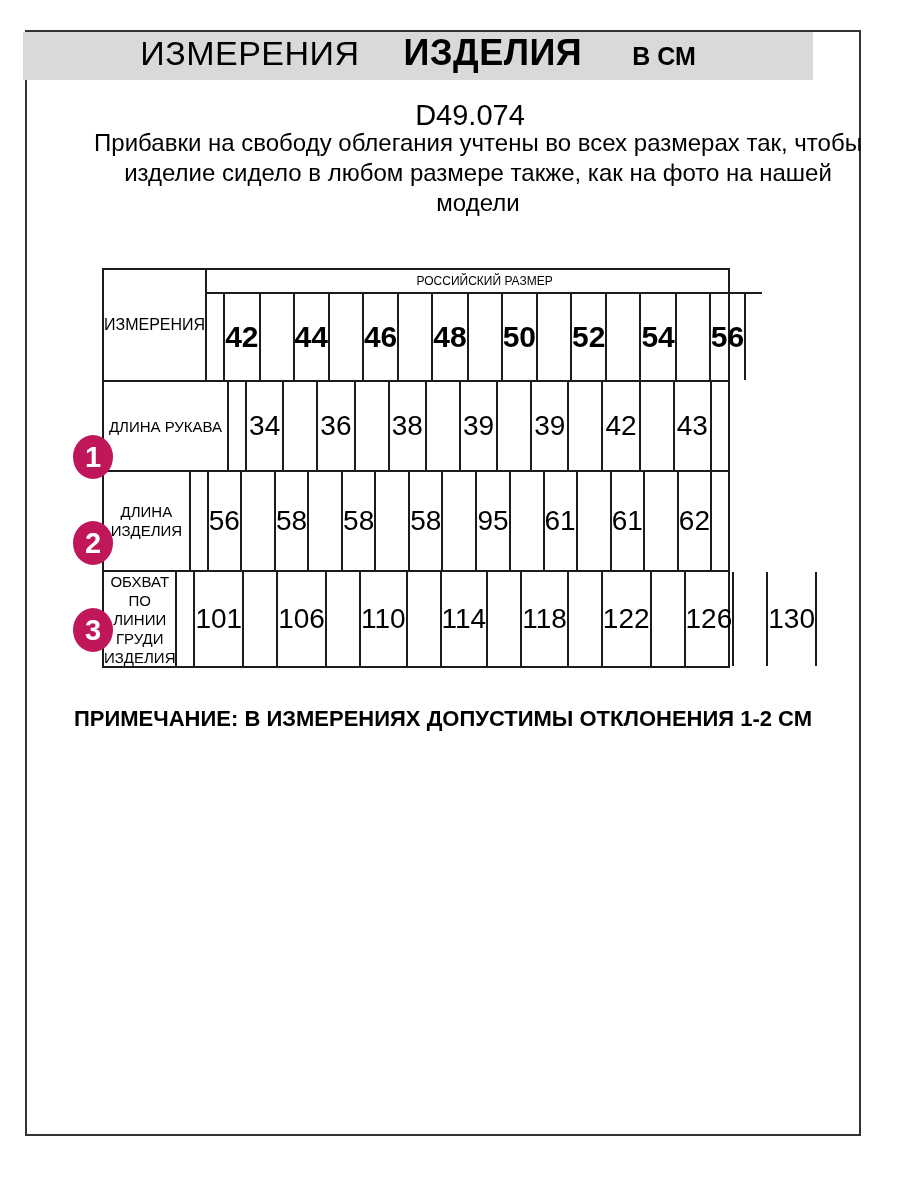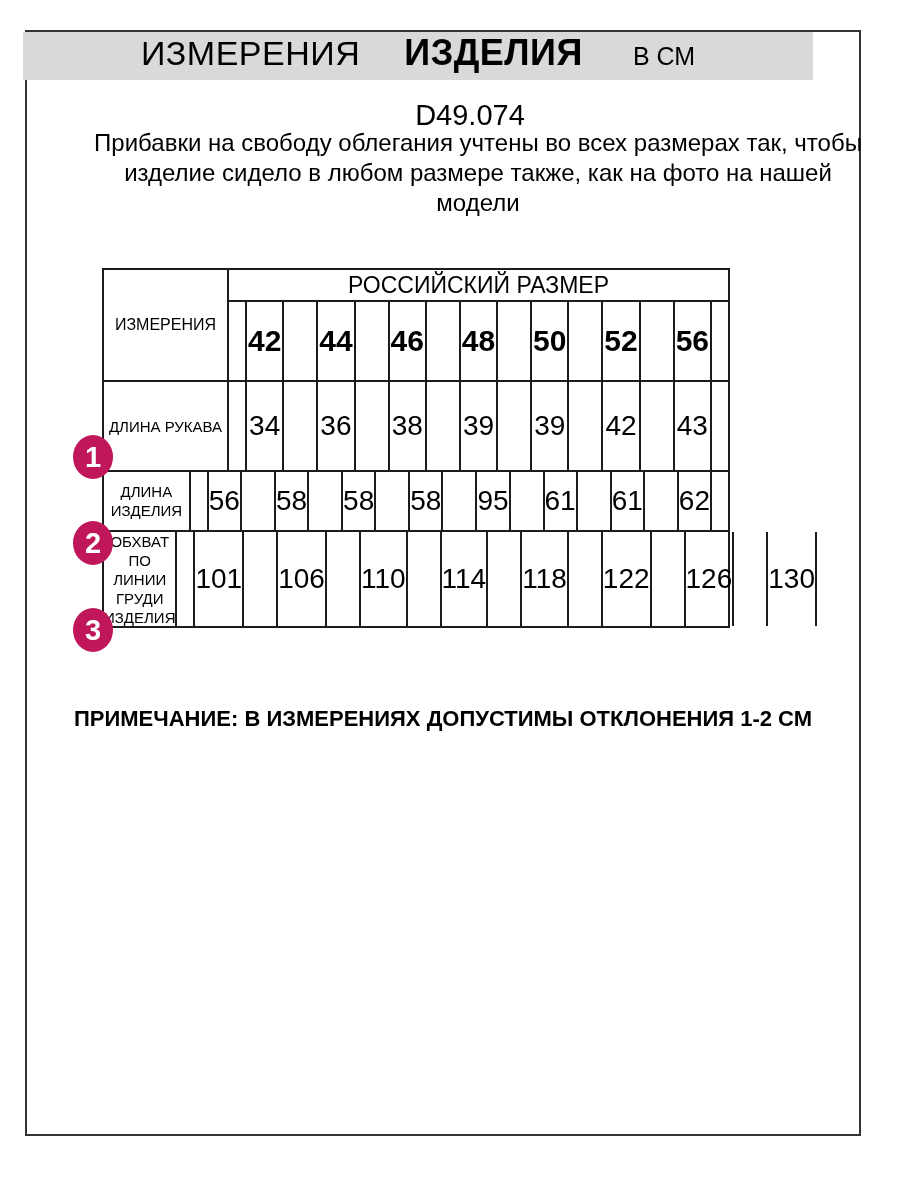--- a/index.html
+++ b/index.html
@@ -6,41 +6,41 @@
   html,body { background:#ffffff; }
   body { font-family:"Liberation Sans", sans-serif; color:#000; }
   .canvas { position:relative; width:924px; height:1200px; background:#fff; overflow:hidden;border-radius:24px; }
   .frame { position:absolute; left:25px; top:30px; width:836px; height:1106px; border:2.5px solid #333; background:#fff; }
 
   
   .banner { position:absolute; left:23px; top:32px; width:790px; height:48px; background:#d9d9d9;
             display:flex; justify-content:center; align-items:baseline; }
   .banner .w1 { font-size:34px; font-weight:400; letter-spacing:0.5px; }
   .banner .w2 { font-size:36px; font-weight:700; margin-left:44px; letter-spacing:0.5px; }
-  .banner .w3 { font-size:25px; font-weight:400; margin-left:50px; }
+  .banner .w3 { font-size:25px; font-weight:700; margin-left:50px; }
 
   .model-code { position:absolute; left:8px; top:99px; width:100%; text-align:center; font-size:29px; }
   .intro { position:absolute; left:16px; top:128px; width:100%; text-align:center; font-size:24px;
            line-height:30px; white-space:pre-line; }
 
   
   .size-table { position:absolute; left:102px; top:268px; width:628px; border:2.5px solid #1c1c1c; background:#fff; }
   .band { display:flex; height:112px; border-bottom:2.5px solid #1c1c1c; }
   .corner { width:125px; border-right:2.5px solid #1c1c1c; display:flex; align-items:center; justify-content:center;
             font-size:16px; text-align:center; }
   .band-right { flex:1; display:flex; flex-direction:column; }
-  .group-strip { height:32px; border-bottom:2.5px solid #1c1c1c; display:flex; align-items:center; justify-content:center;
-                 font-size:23px; }
+  .group-strip { height:24px; border-bottom:2.5px solid #1c1c1c; display:flex; align-items:center; justify-content:center;
+                 font-size:12px; }
   .cells { flex:1; display:flex; }
   .vcell { flex:1; margin:0 16px; border-left:2.5px solid #1c1c1c; border-right:2.5px solid #1c1c1c;
            display:flex; align-items:center; justify-content:center; }
   .size-head { font-size:30px; font-weight:700; }
   .t-row { display:flex; }
   .t-row.r1 { height:90px; border-bottom:2.5px solid #1c1c1c; }
-  .t-row.r2 { height:60px; border-bottom:2.5px solid #1c1c1c; }
+  .t-row.r2 { height:100px; border-bottom:2.5px solid #1c1c1c; }
   .t-row.r3 { height:94px; }
   .row-label { width:125px; border-right:2.5px solid #1c1c1c; display:flex; align-items:center; justify-content:center;
                font-size:15px; line-height:19px; text-align:center; white-space:pre-line; }
   .val { font-size:28px; }
 
   
   .badge { position:absolute; width:40px; height:44px; border-radius:50%; background:#c0175a; color:#fff;
            display:flex; align-items:center; justify-content:center; font-size:29px; font-weight:700; }
   .badge.b1 { left:73px; top:435px; }
   .badge.b2 { left:73px; top:521px; }
@@ -70,20 +70,21 @@
       <div class="corner">ИЗМЕРЕНИЯ</div>
       <div class="band-right">
         <div class="group-strip">РОССИЙСКИЙ РАЗМЕР</div>
         <div class="cells">
           <div class="vcell size-head">42</div>
           <div class="vcell size-head">44</div>
           <div class="vcell size-head">46</div>
           <div class="vcell size-head">48</div>
           <div class="vcell size-head">50</div>
           <div class="vcell size-head">52</div>
+          <div class="vcell size-head">54</div>
           <div class="vcell size-head">56</div>
         </div>
       </div>
     </div>
 
     <div class="t-row r1">
       <div class="row-label">ДЛИНА РУКАВА</div>
       <div class="cells">
         <div class="vcell val">34</div>
         <div class="vcell val">36</div>

